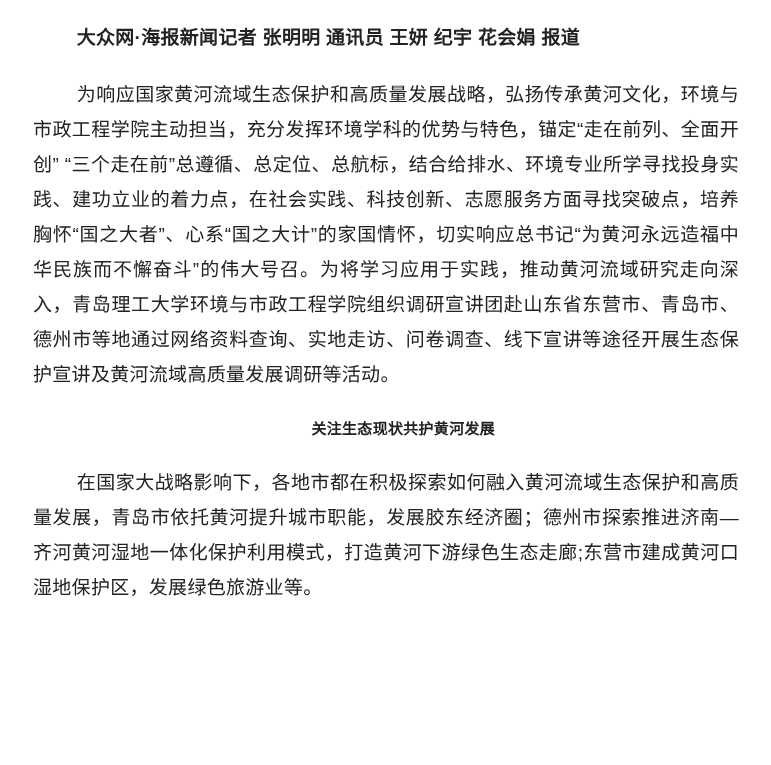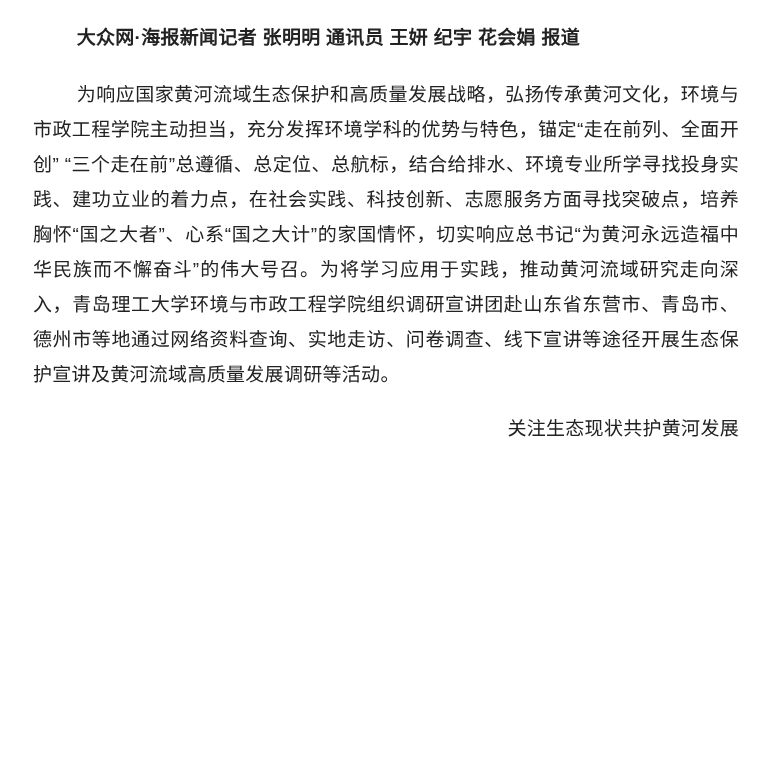--- a/index.html
+++ b/index.html
@@ -27,32 +27,33 @@
     font-weight: bold;
     text-indent: 2.3em;
     margin: 0 0 22px 0;
     text-align: left;
   }
   .para {
     text-indent: 2.3em;
     margin: 0 0 19px 0;
   }
   .section-heading {
-    font-weight: normal;
-    font-size: 19px;
+    font-weight: bold;
+    font-size: 15px;
     line-height: 35px;
     text-indent: 2.3em;
     margin: 0 0 19px 0;
-    text-align: right;
+    text-align: center;
   }
 </style>
 </head>
 <body>
 
 <div class="article">
   <p class="byline">大众网·海报新闻记者 张明明 通讯员 王妍 纪宇 花会娟 报道</p>
 
   <p class="para">为响应国家黄河流域生态保护和高质量发展战略，弘扬传承黄河文化，环境与市政工程学院主动担当，充分发挥环境学科的优势与特色，锚定“走在前列、全面开创” “三个走在前”总遵循、总定位、总航标，结合给排水、环境专业所学寻找投身实践、建功立业的着力点，在社会实践、科技创新、志愿服务方面寻找突破点，培养胸怀“国之大者”、心系“国之大计”的家国情怀，切实响应总书记“为黄河永远造福中华民族而不懈奋斗”的伟大号召。为将学习应用于实践，推动黄河流域研究走向深入，青岛理工大学环境与市政工程学院组织调研宣讲团赴山东省东营市、青岛市、德州市等地通过网络资料查询、实地走访、问卷调查、线下宣讲等途径开展生态保护宣讲及黄河流域高质量发展调研等活动。</p>
 
   <h2 class="section-heading">关注生态现状共护黄河发展</h2>
 
+  <p class="para">在国家大战略影响下，各地市都在积极探索如何融入黄河流域生态保护和高质量发展，青岛市依托黄河提升城市职能，发展胶东经济圈；德州市探索推进济南—齐河黄河湿地一体化保护利用模式，打造黄河下游绿色生态走廊;东营市建成黄河口湿地保护区，发展绿色旅游业等。</p>
 
 </div>
 
 </body></html>

